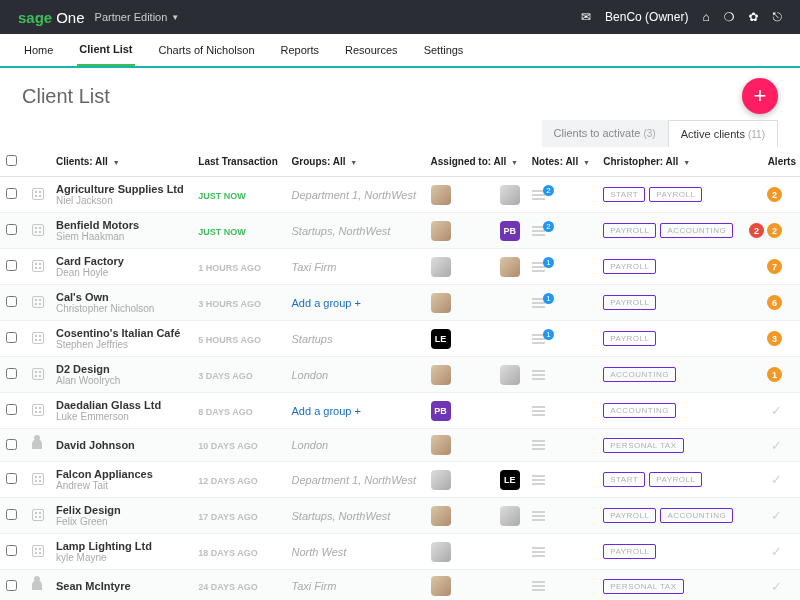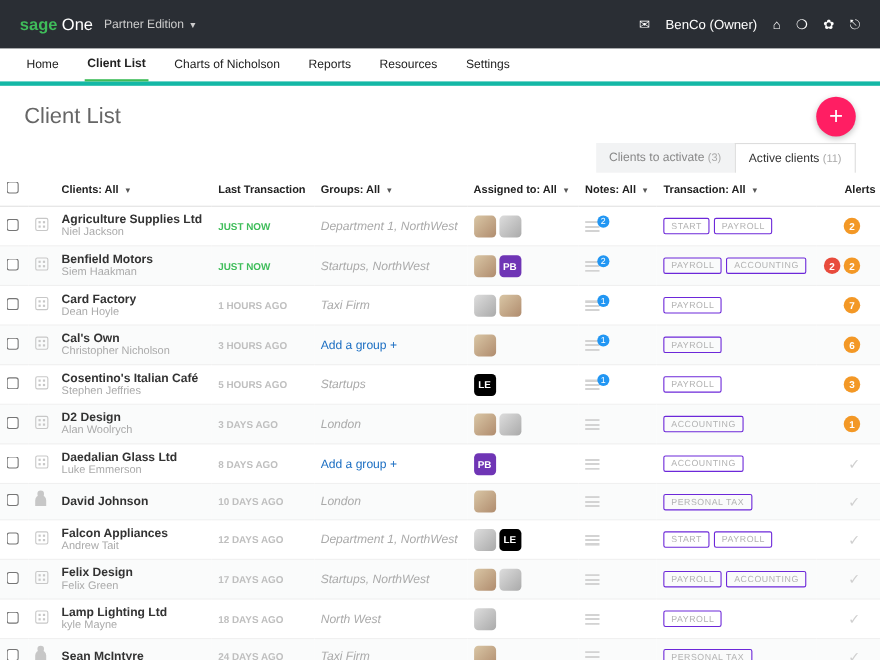--- a/index.html
+++ b/index.html
@@ -1,24 +1,24 @@
 <!DOCTYPE html>
 <html><head>
 <meta charset="utf-8">
 <style>
   * { margin: 0; padding: 0; box-sizing: border-box; font-family: -apple-system, BlinkMacSystemFont, 'Segoe UI', Arial, sans-serif; }
   body { background: #fff; font-size: 11px; color: #333; }
-  .topbar { background: #2a2e34; color: #fff; height: 44px; display: flex; align-items: center; padding: 0 18px; }
+  .topbar { background: #2a2e34; color: #fff; height: 34px; display: flex; align-items: center; padding: 0 18px; }
   .logo-sage { color: #3fbd5a; font-weight: 700; font-size: 15px; }
   .logo-one { margin-left: 4px; font-size: 15px; font-weight: 300; }
   .partner-edition { margin-left: 10px; font-size: 11px; color: #ccc; cursor: pointer; display: flex; align-items: center; }
   .partner-edition .caret { margin-left: 4px; font-size: 8px; }
   .top-right { margin-left: auto; display: flex; align-items: center; gap: 14px; }
   .top-right > * { cursor: pointer; color: #fff; font-size: 12px; }
-  .nav { display: flex; gap: 22px; padding: 0 22px; border-bottom: 4px solid #14b8a6; height: 34px; align-items: flex-start; }
+  .nav { display: flex; gap: 22px; padding: 0 22px; border-bottom: 2px solid #14b8a6; height: 34px; align-items: flex-start; }
   .nav a { font-size: 11px; color: #222; text-decoration: none; height: 100%; display: flex; align-items: center; padding: 0 2px; }
   .nav a.active { border-bottom: 2px solid #3fbd5a; font-weight: 600; }
   .pagehead { display: flex; align-items: center; padding: 10px 22px 6px; }
   .page-title { font-size: 20px; color: #666; font-weight: 400; }
   .fab { margin-left: auto; width: 36px; height: 36px; border-radius: 50%; background: #ff1e63; display: flex; align-items: center; justify-content: center; color: #fff; font-size: 22px; cursor: pointer; box-shadow: 0 2px 6px rgba(0,0,0,.25);}
   .viewtabs { display: flex; justify-content: flex-end; padding: 0 22px; }
   .vtab { padding: 7px 12px; font-size: 11px; color: #888; cursor: pointer; background: #f2f3f4; }
   .vtab.active { background: #fff; color: #333; border-top: 1px solid #ddd; border-left: 1px solid #ddd; border-right: 1px solid #ddd; border-bottom: 0; }
   .vtab .cnt { color: #aaa; font-size: 10px; }
   table { width: 100%; border-collapse: collapse; }
@@ -29,21 +29,21 @@
   tbody td { padding: 6px 6px; vertical-align: middle; font-size: 11px; }
   .cb { width: 26px; }
   input[type=checkbox] { width: 11px; height: 11px; }
   .typecol { width: 24px; color: #bbb; font-size: 11px; }
   .cname { font-weight: 600; font-size: 11px; color: #333; }
   .contact { color: #aaa; font-size: 10px; }
   .tx-now { color: #3fbd5a; font-size: 9px; font-weight: 700; }
   .tx-ago { color: #bfbfbf; font-size: 9px; font-weight: 600; }
   .grp-txt { color: #aaa; font-size: 11px; font-style: italic; }
   .grp-add { color: #1b6ec2; font-size: 11px; font-weight: 500; cursor: pointer; }
-  .assignees { display: flex; gap: 3px; align-items: center; }
+  .assignees { display: flex; gap: 3px; align-items: center; justify-content: space-between; }
   .av { width: 20px; height: 20px; border-radius: 4px; display: flex; align-items: center; justify-content: center; font-size: 9px; font-weight: 600; color: #fff; }
   .av.photo { background: linear-gradient(135deg,#d9c6a5,#b08c6e); }
   .av.photo2 { background: linear-gradient(135deg,#ddd,#aaa); }
   .av.pb { background: #6f35b5; }
   .av.le { background: #000000; }
   .notes { color: #ccc; display: flex; align-items: center; gap: 2px; position: relative; }
   .notebadge { width: 11px; height: 11px; border-radius: 50%; background: #2196f3; color: #fff; font-size: 8px; display: flex; align-items: center; justify-content: center; margin-left: -4px; margin-top: -8px;}
   .tags { display: flex; gap: 4px; }
   .tag { border: 1px solid #6d28d9; color: #b2b2b2; font-size: 8px; padding: 2px 6px; border-radius: 2px; letter-spacing: .5px; }
   .alert-col { text-align: right; padding-right: 18px; }
@@ -104,21 +104,21 @@
 <table>
   <thead>
     <tr>
       <th class="cb"><input type="checkbox" style=""></th>
       <th class="typecol"></th>
       <th><span>Clients: All</span> <span class="caret">▼</span></th>
       <th>Last Transaction</th>
       <th><span>Groups: All</span> <span class="caret">▼</span></th>
       <th><span>Assigned to: All</span> <span class="caret">▼</span></th>
       <th><span>Notes: All</span> <span class="caret">▼</span></th>
-      <th><span>Transaction: All</span> <span class="caret">▼</span></th>
+      <th><span>Christopher: All</span> <span class="caret">▼</span></th>
       <th class="alerts">Alerts</th>
     </tr>
   </thead>
   <tbody id="tbody">
       <tr>
         <td class="cb"><input type="checkbox" style=""></td>
         <td class="typecol"><span class="building"></span></td>
         <td>
           <div class="cname">Agriculture Supplies Ltd</div>
           <div class="contact">Niel Jackson</div>

